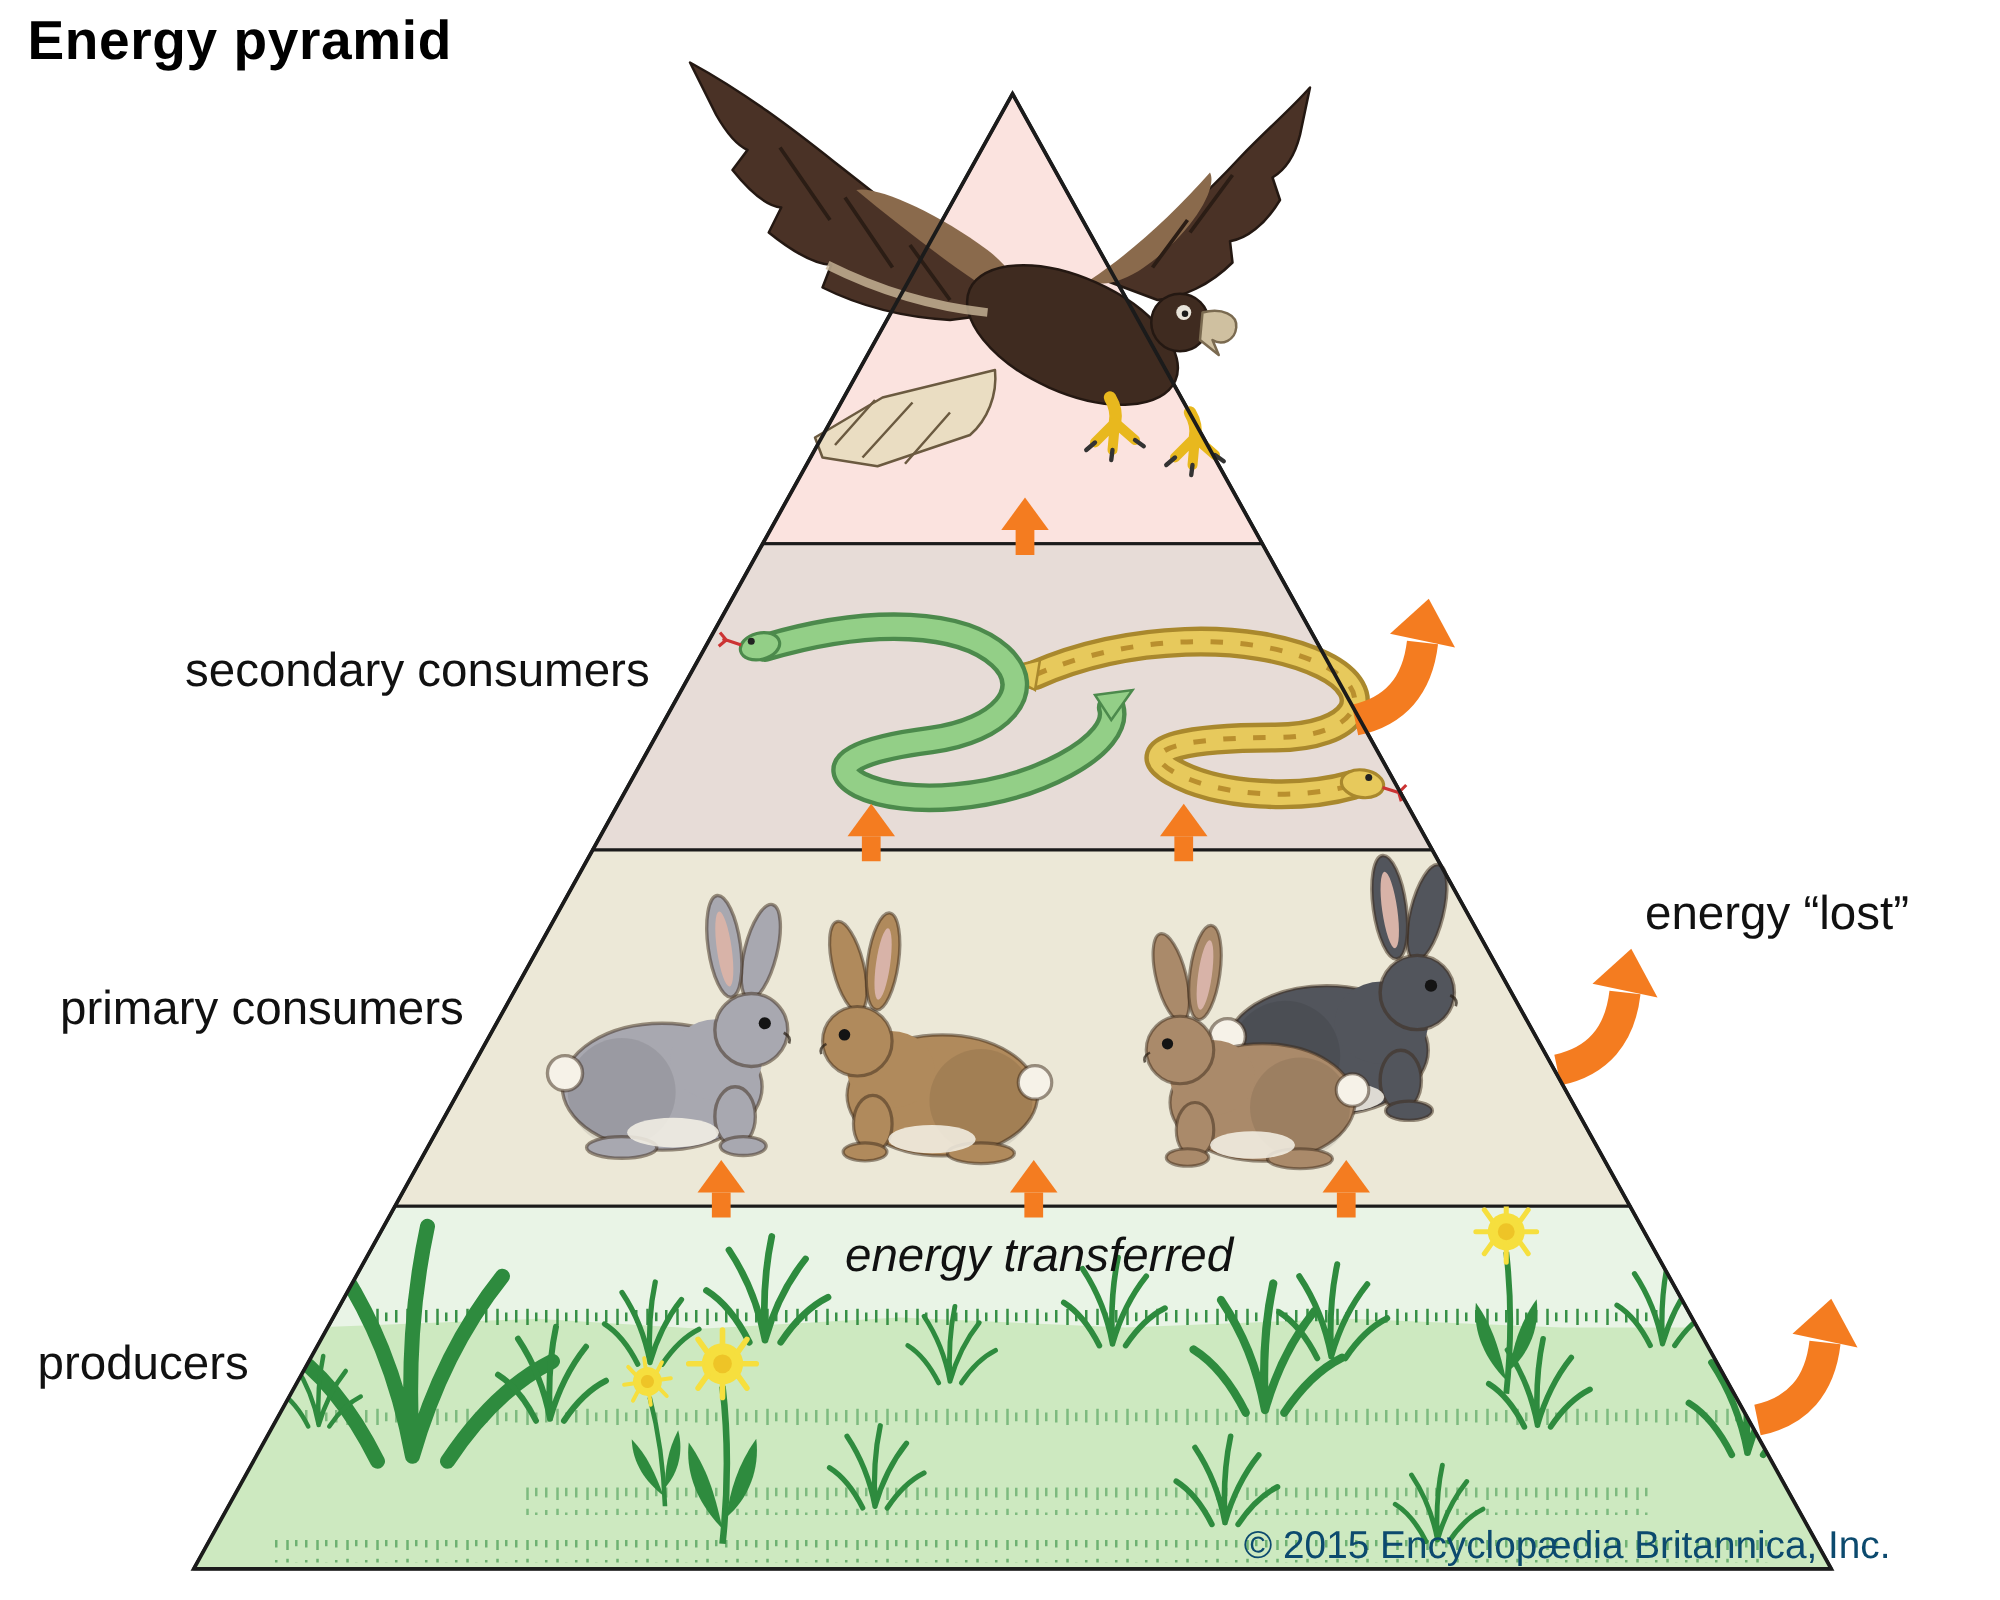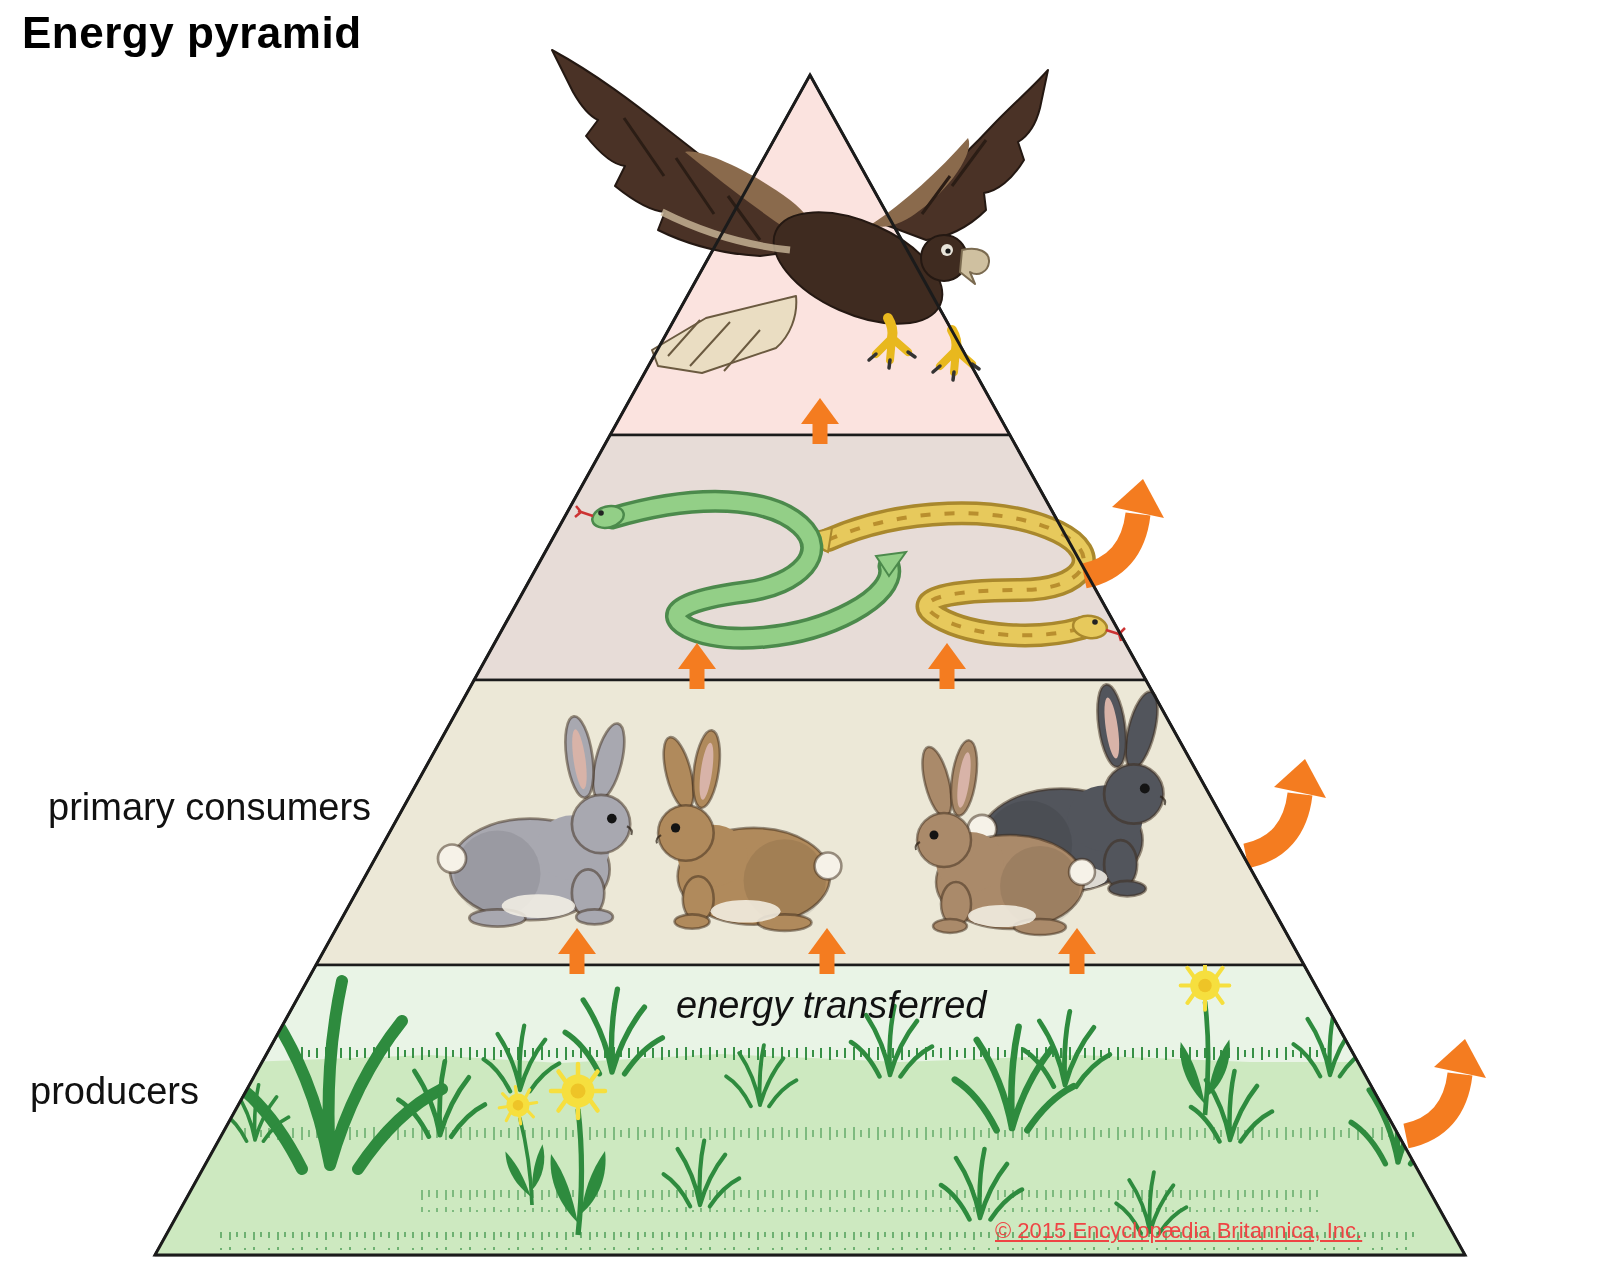--- a/index.html
+++ b/index.html
@@ -21,21 +21,21 @@
     white-space:nowrap;
   }
   .lbl-tertiary{left:307px;top:254px;}
   .lbl-secondary{left:148px;top:516px;}
   .lbl-primary{left:48px;top:786px;}
   .lbl-producers{left:30px;top:1070px;text-align:right;}
   .lbl-transferred{left:676px;top:984px;font-style:italic;}
   .lbl-lost{left:1316px;top:710px;}
   .credit{
     position:absolute;left:995px;top:1218px;
-    font-size:22px;color:#ef4444;white-space:nowrap;text-decoration:underline;
+    font-size:31px;color:#0c4a6e;white-space:nowrap;
   }
 </style>
 </head>
 <body>
 
 <div class="stage">
 
   <svg width="1600" height="1280" viewBox="0 0 1600 1280" xmlns="http://www.w3.org/2000/svg">
 
     <defs>
@@ -192,19 +192,21 @@
       <use href="#lost-arrow" transform="translate(1080,492)" color="#f47c20"></use>
       <use href="#lost-arrow" transform="translate(1242,772)" color="#f47c20"></use>
       <use href="#lost-arrow" transform="translate(1402,1052)" color="#f47c20"></use>
     </g>
 
     <polygon points="810,75 1465,1255 155,1255" fill="none" stroke="#1b1b1b" stroke-width="3"></polygon>
   </svg>
 
   <div class="title">Energy pyramid</div>
 
+  <div class="lbl lbl-secondary">secondary consumers</div>
   <div class="lbl lbl-primary">primary consumers</div>
   <div class="lbl lbl-producers">producers</div>
 
   <div class="lbl lbl-transferred">energy transferred</div>
+  <div class="lbl lbl-lost">energy “lost”</div>
 
   <div class="credit">© 2015 Encyclopædia Britannica, Inc.</div>
 </div>
 
 </body></html>

